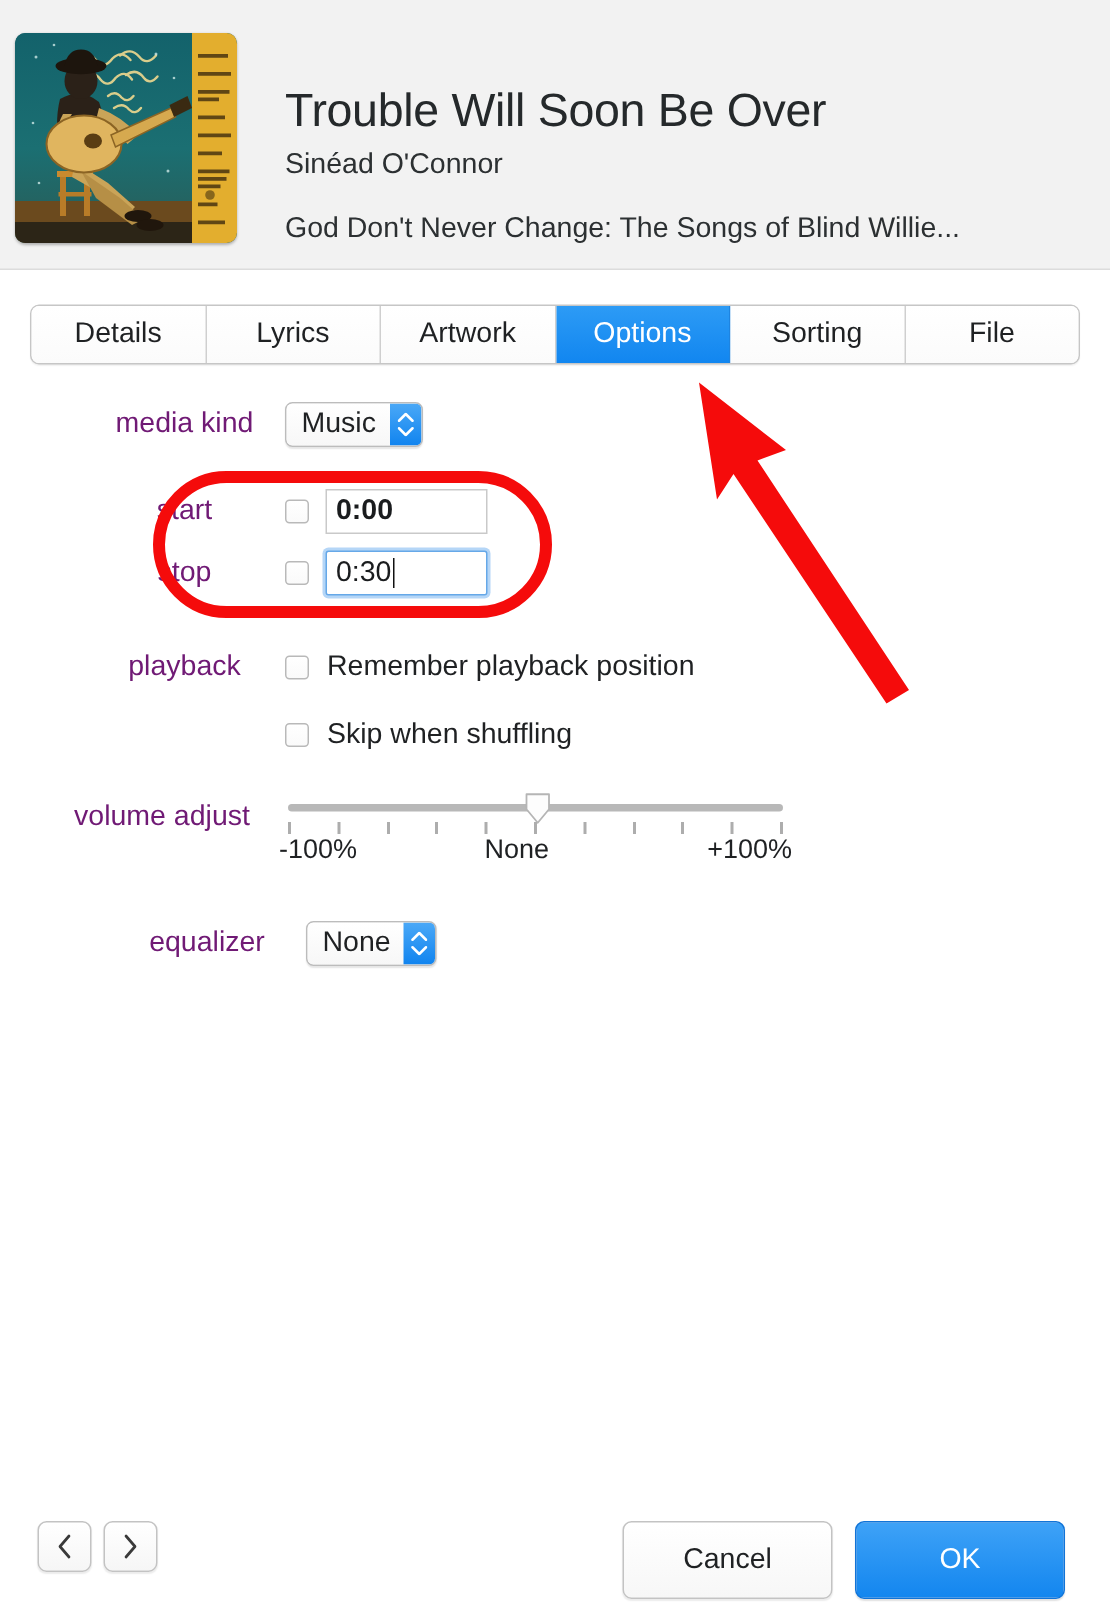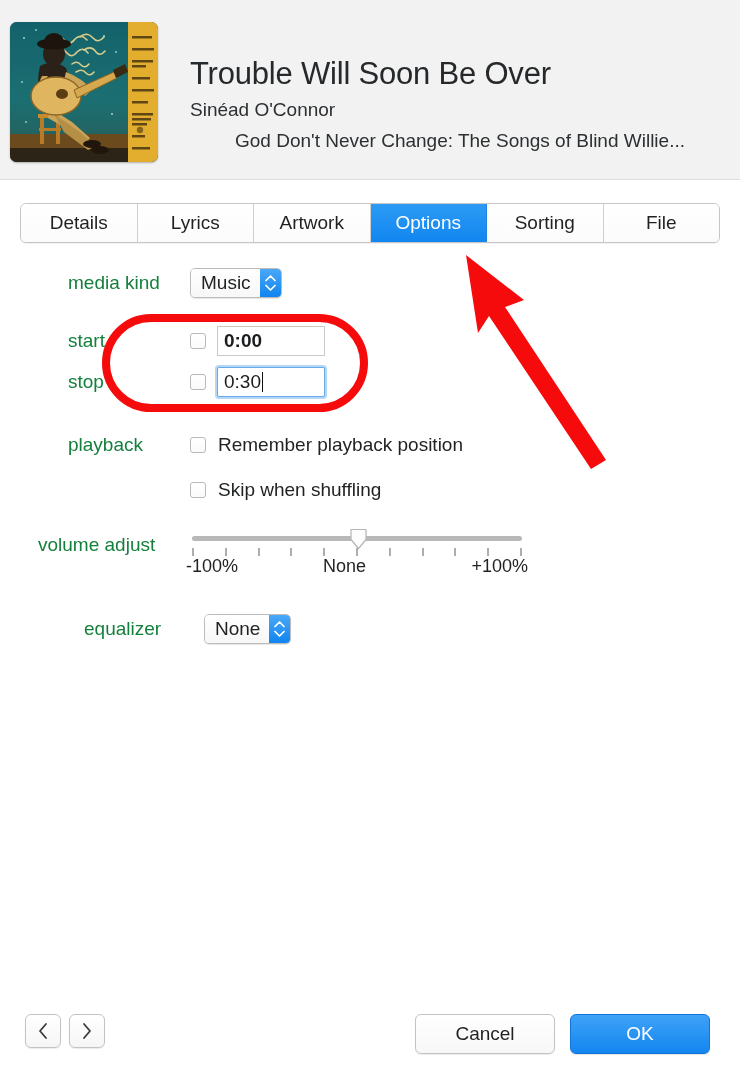--- a/index.html
+++ b/index.html
@@ -54,25 +54,24 @@
   .meta-artist {
     font-size: 19px;
     color: #2c3032;
     margin-top: 7px;
     line-height: 1.2;
     white-space: nowrap;
   }
   .meta-album {
     font-size: 19px;
     color: #2c3032;
-    margin-top: 8px;
+    margin-top: 20px;
     line-height: 1.2;
     white-space: nowrap;
     overflow: hidden;
-    text-align: center;
   }
 
   
   .tabbar {
     position: absolute;
     left: 20px;
     top: 203px;
     width: 700px;
     height: 40px;
     display: flex;
@@ -109,22 +108,22 @@
     top: 238px;
     width: 740px;
   }
   .row {
     position: absolute;
     display: flex;
     align-items: center;
   }
   .lbl {
     font-size: 19px;
-    color: #15803d;
-    text-align: left;
+    color: #701a75;
+    text-align: center;
     white-space: nowrap;
   }
 
   
   .popup {
     display: inline-flex;
     align-items: stretch;
     height: 30px;
     border: 1px solid #bcbcbc;
     border-radius: 5px;
@@ -239,21 +238,21 @@
   .navbtn {
     width: 36px; height: 34px;
     border: 1px solid #c3c3c3;
     border-radius: 6px;
     background: linear-gradient(#ffffff,#f6f6f6);
     display: flex; align-items: center; justify-content: center;
     box-shadow: 0 1px 1px rgba(0,0,0,0.08);
     box-sizing: border-box;
   }
   .btn {
-    height: 40px;
+    height: 52px;
     border-radius: 6px;
     display: flex; align-items: center; justify-content: center;
     font-size: 19px;
     box-sizing: border-box;
   }
   .btn-cancel {
     width: 140px;
     border: 1px solid #c3c3c3;
     background: linear-gradient(#ffffff,#f7f7f7);
     color: #1f2123;

